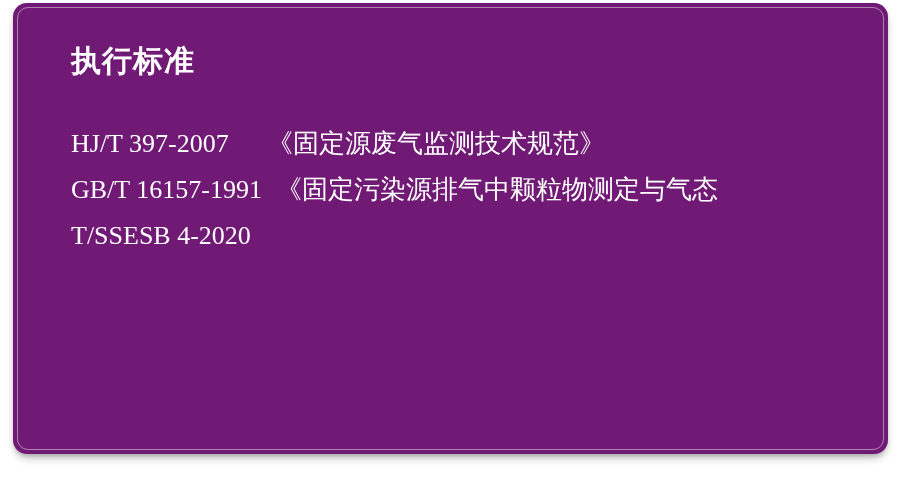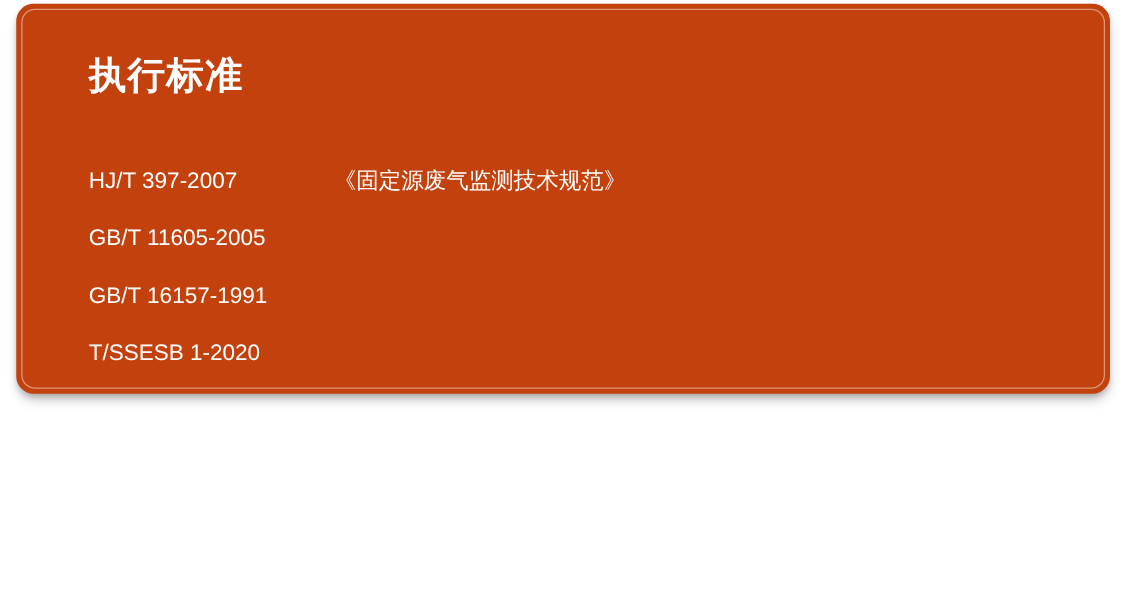--- a/index.html
+++ b/index.html
@@ -20,26 +20,27 @@
     height: 478px;
     background: #ffffff;
   }
 
   
   .standards-card {
     position: absolute;
     left: 13px;
     top: 3px;
     width: 875px;
-    height: 312px;
-    background: #c2410c;
+    height: 451px;
+    background: #701a75;
     border-radius: 14px;
     box-sizing: border-box;
     box-shadow: 0 6px 10px -3px rgba(0,0,0,0.30),
                 0 2px 4px rgba(0,0,0,0.12);
+    font-family: Liberation Serif, serif;
   }
   
   .card-inner-stroke {
     position: absolute;
     left: 4px;
     top: 4px;
     right: 4px;
     bottom: 4px;
     border: 1px solid rgba(255,255,255,0.45);
     border-radius: 11px;
@@ -68,21 +69,21 @@
     margin: 0;
     padding: 0;
     list-style: none;
     margin-top: 42px;
   }
 
   .standard-row {
     display: flex;
     align-items: flex-start;
     color: #ffffff;
-    font-size: 18px;
+    font-size: 26px;
     line-height: 46px;
     white-space: pre;
   }
 
   .standard-code {
     flex: 0 0 auto;
     min-width: 182px;
     white-space: pre;
   }
 
@@ -113,29 +114,29 @@
       <h1 class="section-title">执行标准</h1>
 
       <ul class="standards-list">
 
         <li class="standard-row">
           <span class="standard-code">HJ/T 397-2007</span>
           <span class="standard-name">《固定源废气监测技术规范》</span>
         </li>
 
         <li class="standard-row">
-          <span class="standard-code">GB/T 11605-2005</span>
         </li>
 
         <li class="standard-row">
           <span class="standard-code">GB/T 16157-1991</span>
+          <span class="standard-name">《固定污染源排气中颗粒物测定与气态</span>
         </li>
 
 
         <li class="standard-row">
-          <span class="standard-code">T/SSESB 1-2020</span>
+          <span class="standard-code">T/SSESB 4-2020</span>
         </li>
 
       </ul>
     </div>
   </div>
 
 </div>
 
 </body></html>

